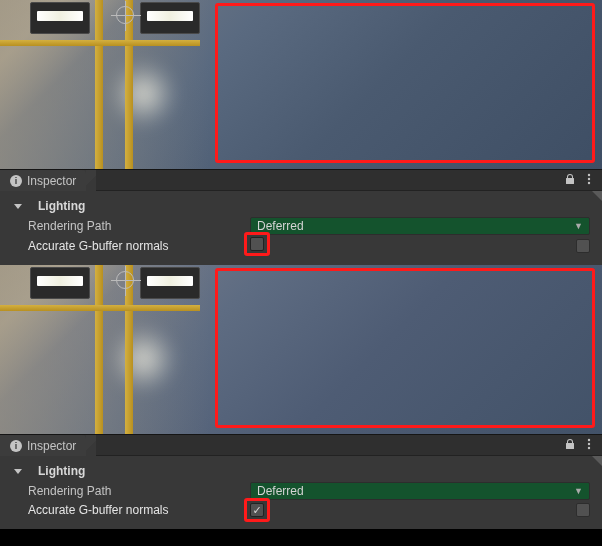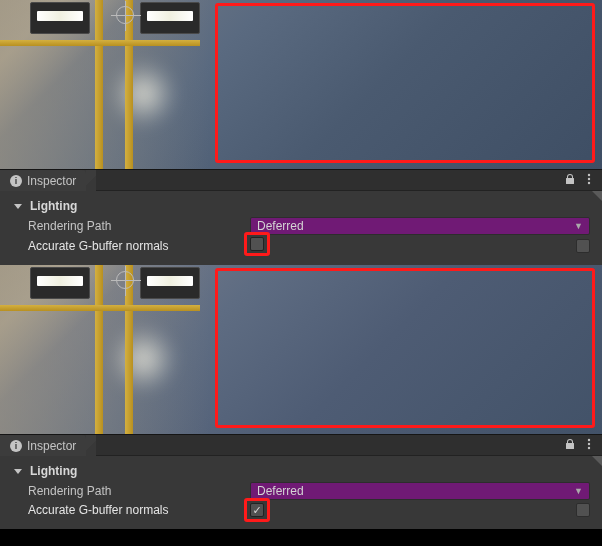--- a/index.html
+++ b/index.html
@@ -84,21 +84,21 @@
   display:inline-flex; align-items:center; justify-content:center;
   font-size:9px; font-weight:bold;
 }
 .bar-spacer { flex:1; background:#2f2f2f; border-bottom:1px solid #222;}
 .bar-icons {
   display:flex; align-items:center; gap:8px; padding:0 8px;
   background:#2f2f2f; border-bottom:1px solid #222;
 }
 .body-panel { background:#383838; padding:6px 0 10px 0; position:relative;}
 .foldout {
-  display:flex; align-items:center; gap:8px;
+  display:flex; align-items:center; gap:16px;
   padding:2px 8px 3px 14px;
   font-weight:600; color:#d8d8d8;
 }
 .arrow-down {
   width:0; height:0; border-left:4px solid transparent;
   border-right:4px solid transparent; border-top:5px solid #c4c4c4;
 }
 .corner-tri {
   position:absolute; right:0; top:0;
   width:0; height:0;
@@ -108,21 +108,21 @@
 .row {
   display:flex; align-items:center;
   padding:1px 12px 1px 28px;
   min-height:18px;
   justify-content:flex-end;
 }
 .row .label { width: 222px; color:#c4c4c4; }
 .row .label.link { color:#e5e5e5; }
 .dropdown {
   flex:1; height:18px;
-  background:#701a75; border:1px solid #2d2d2d; border-radius:2px;
+  background:#14532d; border:1px solid #2d2d2d; border-radius:2px;
   display:flex; align-items:center; justify-content:space-between;
   padding:0 6px; color:#d4d4d4;
 }
 .dd-arrow { font-size:9px; color:#aaa; }
 .checkbox {
   width:14px; height:14px; border:1px solid #222;
   background:#515151; border-radius:2px;
   display:inline-flex; align-items:center; justify-content:center;
   font-size:11px; color:#d8d8d8;
 }

